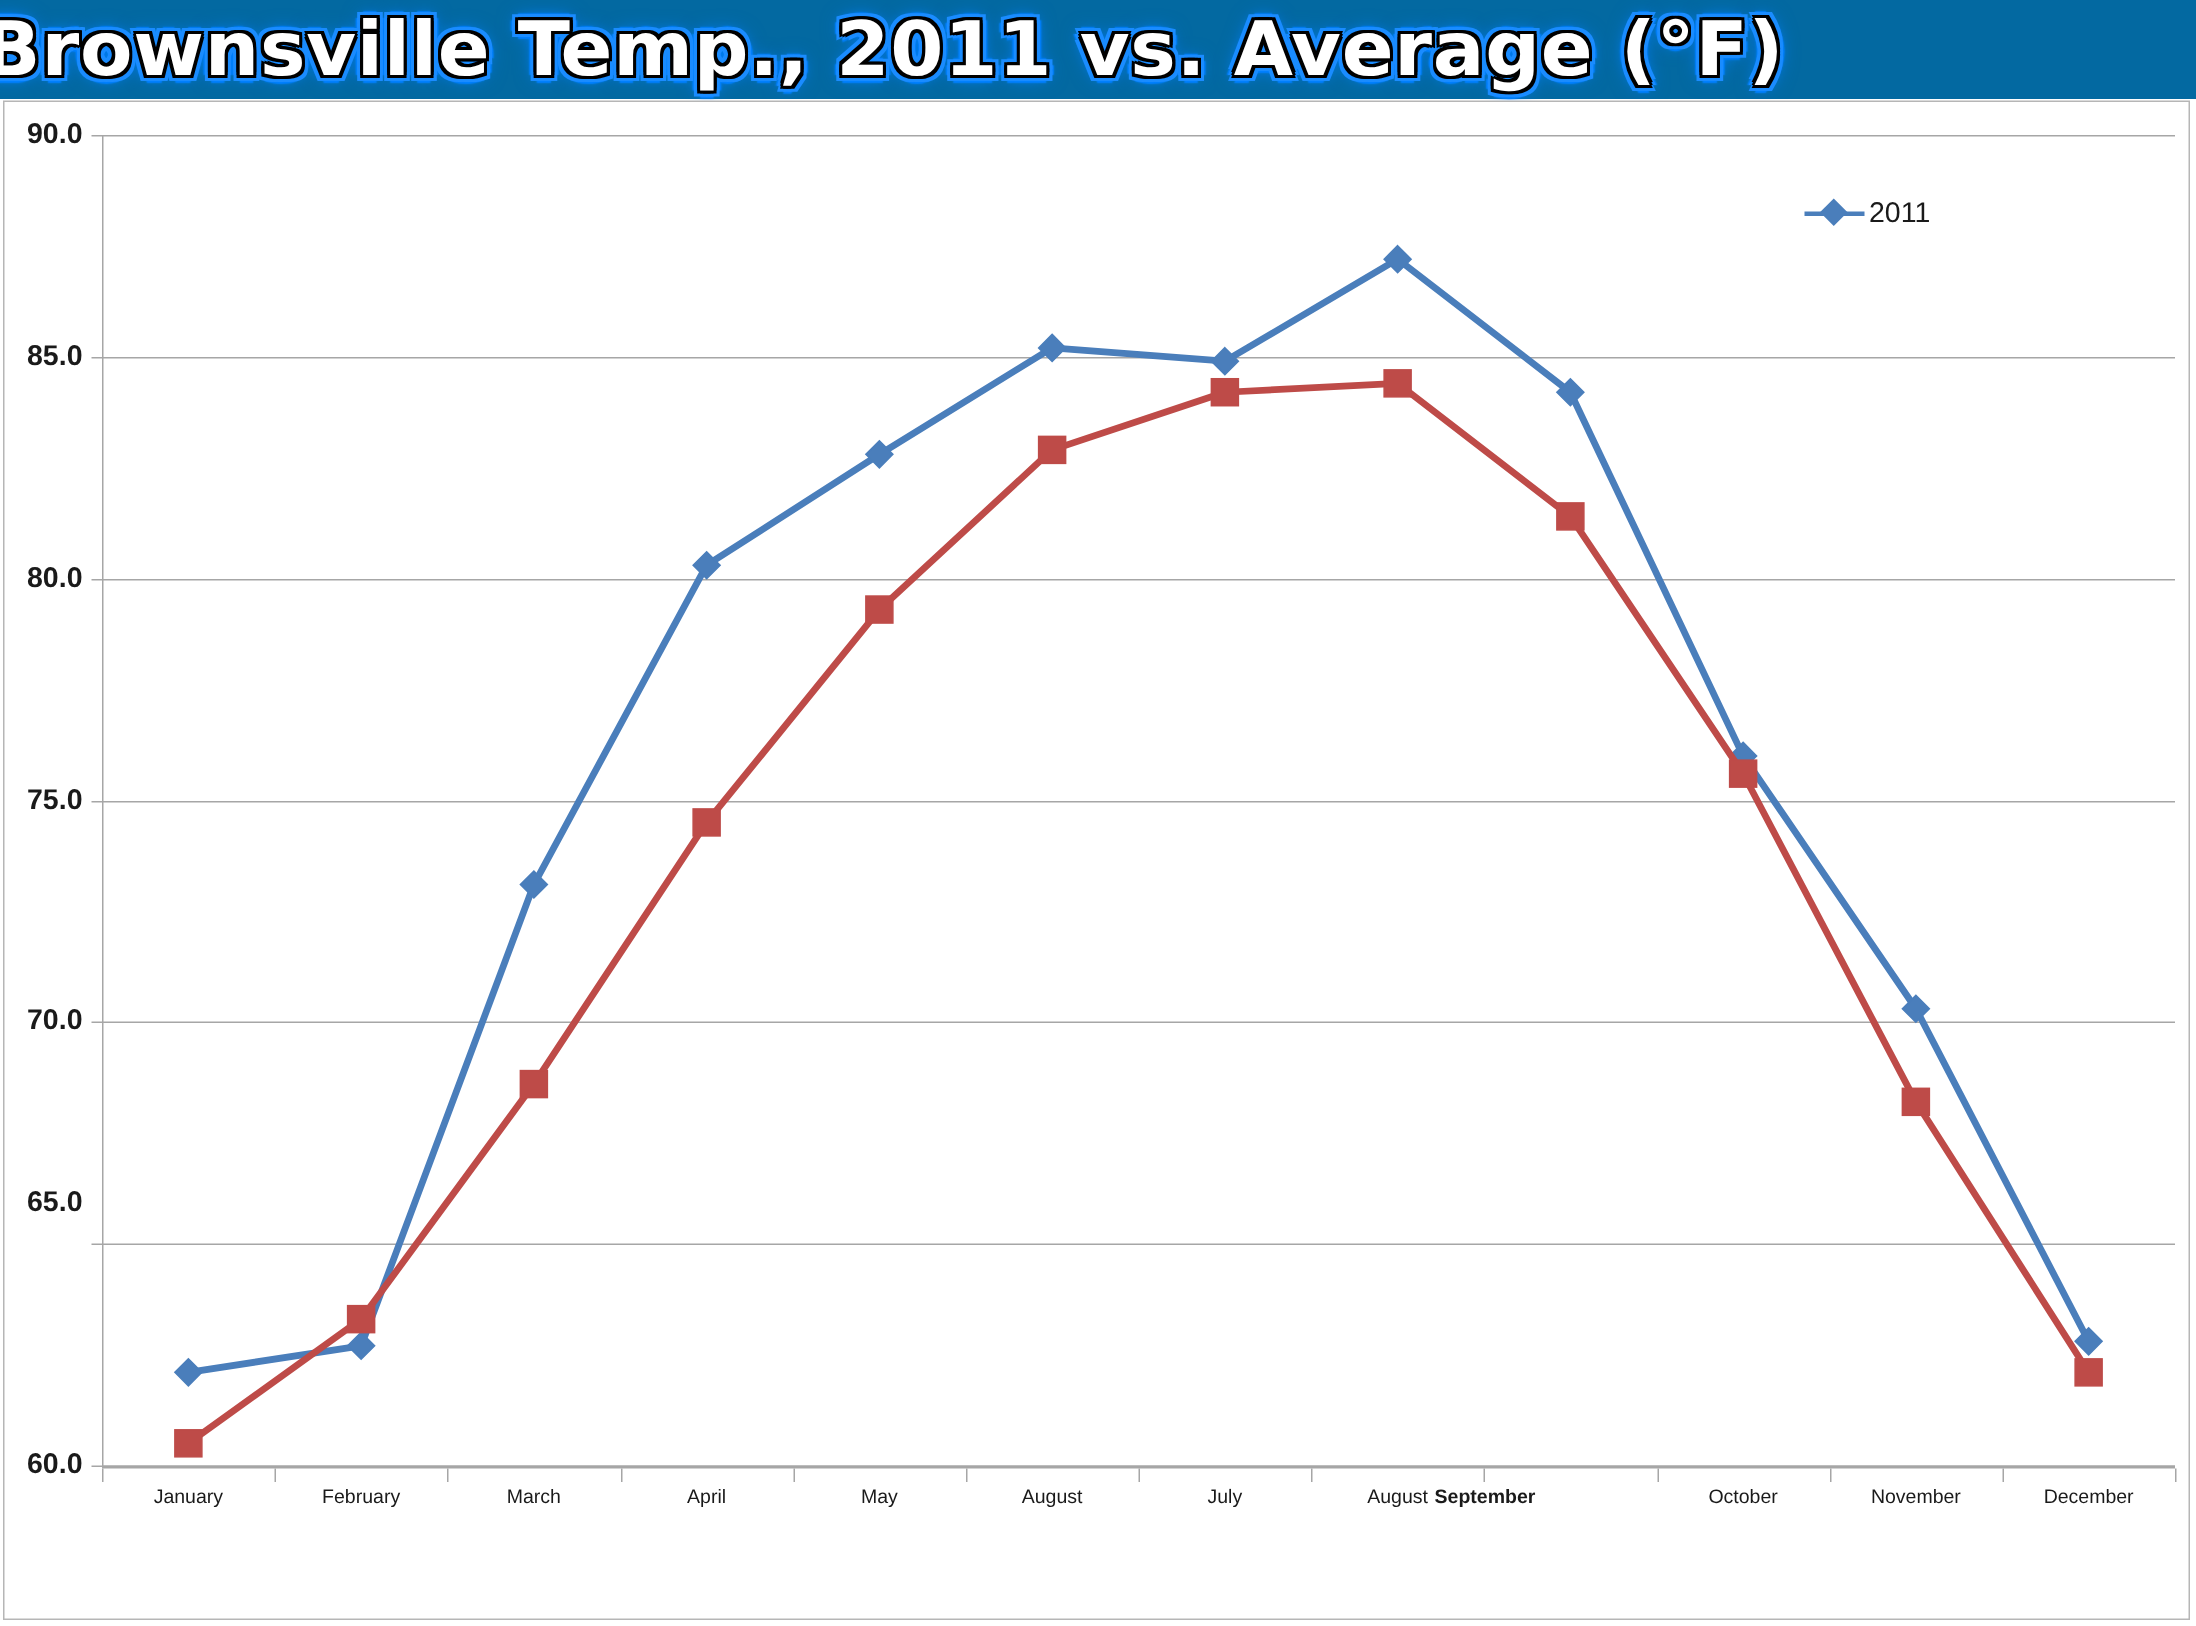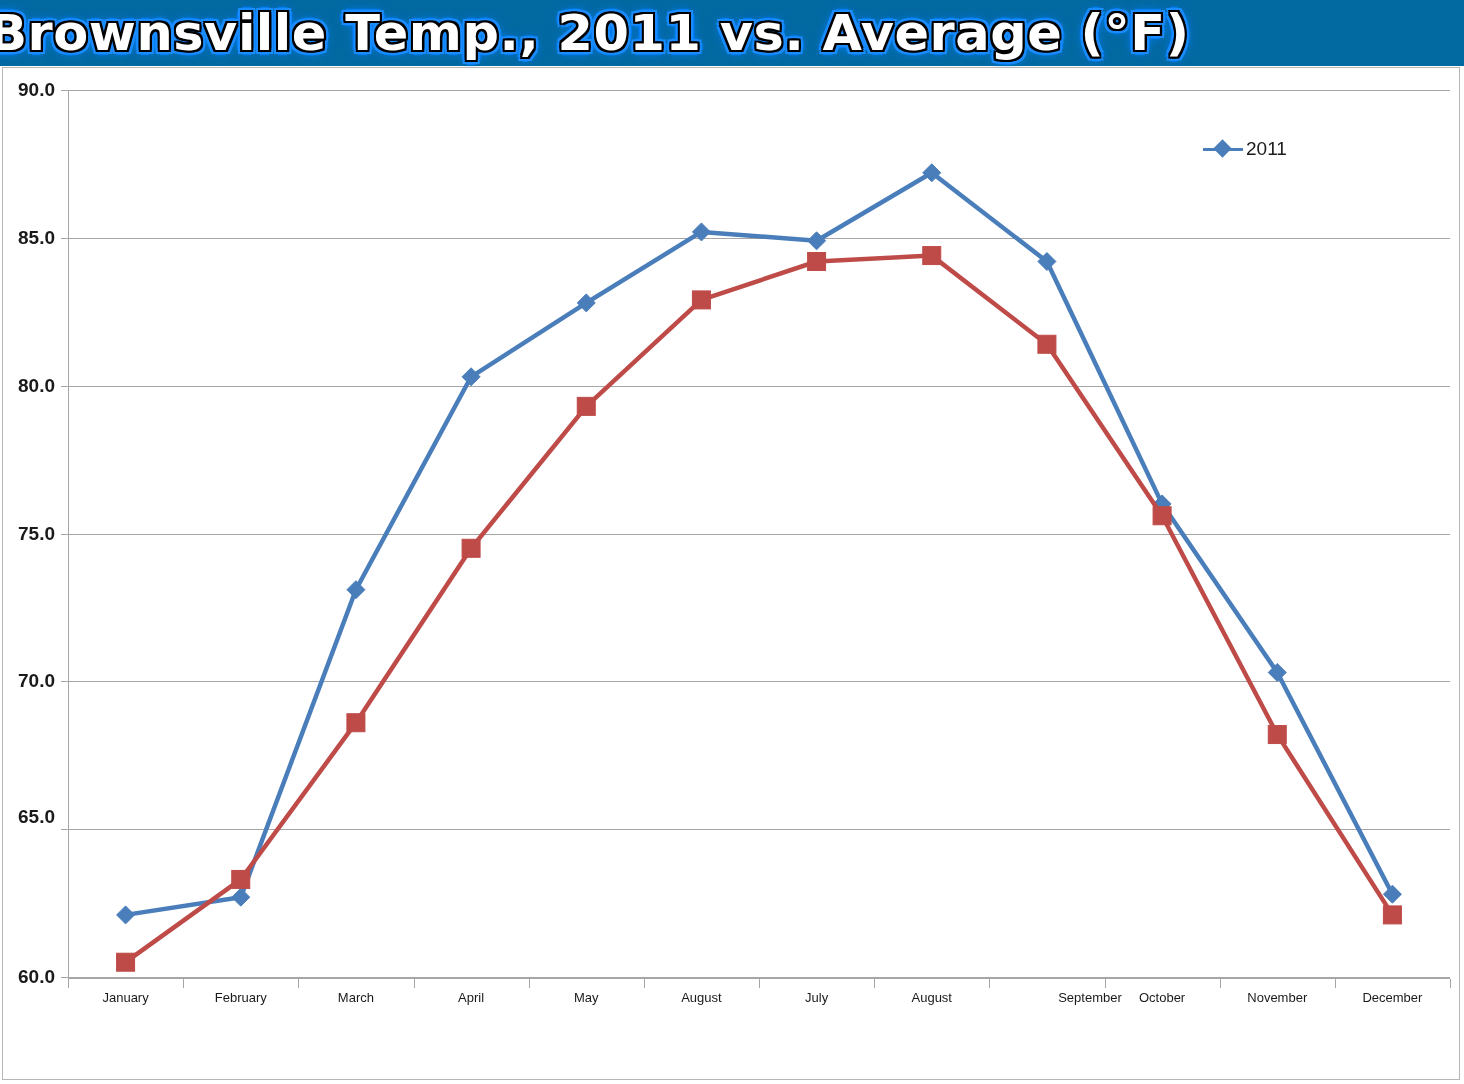--- a/index.html
+++ b/index.html
@@ -132,21 +132,21 @@
 
   
   #legend {
     position: absolute;
     left: 1203px;
     top: 132px;
     width: 250px;
   }
   .legend-row {
     display: flex;
-    align-items: center;
+    align-items: flex-start;
     height: 34px;
   }
   .legend-swatch {
     position: relative;
     width: 40px;
     height: 20px;
     flex: 0 0 40px;
   }
   .legend-line {
     position: absolute;
@@ -197,21 +197,21 @@
       <div class="ytick-mark" style="top: 295.667px;"></div>
       <div class="ylabel" style="top: 295.667px;">80.0</div>
       <div class="gridline" style="top: 443.5px;"></div>
       <div class="ytick-mark" style="top: 443.5px;"></div>
       <div class="ylabel" style="top: 443.5px;">75.0</div>
       <div class="gridline" style="top: 591.333px;"></div>
       <div class="ytick-mark" style="top: 591.333px;"></div>
       <div class="ylabel" style="top: 591.333px;">70.0</div>
       <div class="gridline" style="top: 739.167px;"></div>
       <div class="ytick-mark" style="top: 739.167px;"></div>
-      <div class="ylabel" style="top: 727px; text-align: center;">65.0</div>
+      <div class="ylabel" style="top: 712px; text-align: center;">65.0</div>
       <div class="gridline" style="top: 887px;"></div>
       <div class="ytick-mark" style="top: 887px;"></div>
       <div class="ylabel" style="top: 887px;">60.0</div>
     </div>
 
   <svg id="series-svg" viewBox="0 0 1464 1084">
       <g>
         <polyline points="125.6,914.9 240.8,897.2 355.9,589.7 471.1,376.8 586.3,302.9 701.4,231.9 816.6,240.8 931.8,172.8 1046.9,261.5 1162.1,503.9 1277.3,672.5 1392.4,894.2" fill="none" stroke="#4a7ebb" stroke-width="4.5" stroke-linejoin="round" stroke-linecap="round"></polyline>
         <polygon points="125.58333333333334,905.91 134.58333333333334,914.91 125.58333333333334,923.91 116.58333333333334,914.91" fill="#4a7ebb" stroke="#4a7ebb" stroke-width="1"></polygon>
         <polygon points="240.75,888.17 249.75,897.17 240.75,906.17 231.75,897.17" fill="#4a7ebb" stroke="#4a7ebb" stroke-width="1"></polygon>
@@ -267,17 +267,17 @@
     <div class="xtick-mark" style="left: 1334.83px;"></div>
     <div class="xtick-mark" style="left: 1450px;"></div>
     <div class="xlabel" style="left: 125.583px;">January</div>
     <div class="xlabel" style="left: 240.75px;">February</div>
     <div class="xlabel" style="left: 355.917px;">March</div>
     <div class="xlabel" style="left: 471.083px;">April</div>
     <div class="xlabel" style="left: 586.25px;">May</div>
     <div class="xlabel" style="left: 701.417px;">August</div>
     <div class="xlabel" style="left: 816.583px;">July</div>
     <div class="xlabel" style="left: 931.75px;">August</div>
-    <div class="xlabel" style="left: 1090px;">September</div>
+    <div class="xlabel" style="left: 990px; font-weight: bold;">September</div>
     <div class="xlabel" style="left: 1162.08px;">October</div>
     <div class="xlabel" style="left: 1277.25px;">November</div>
     <div class="xlabel" style="left: 1392.42px;">December</div>
   </div>
 
 </body></html>

